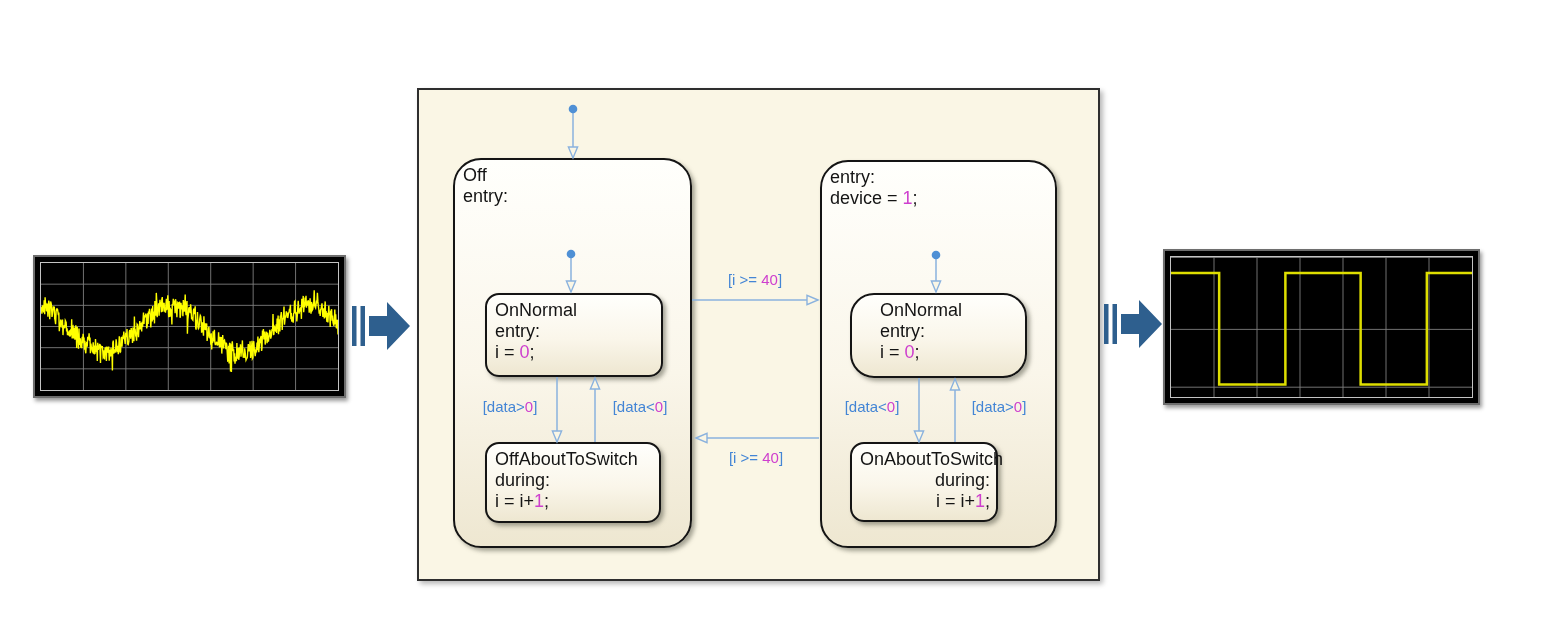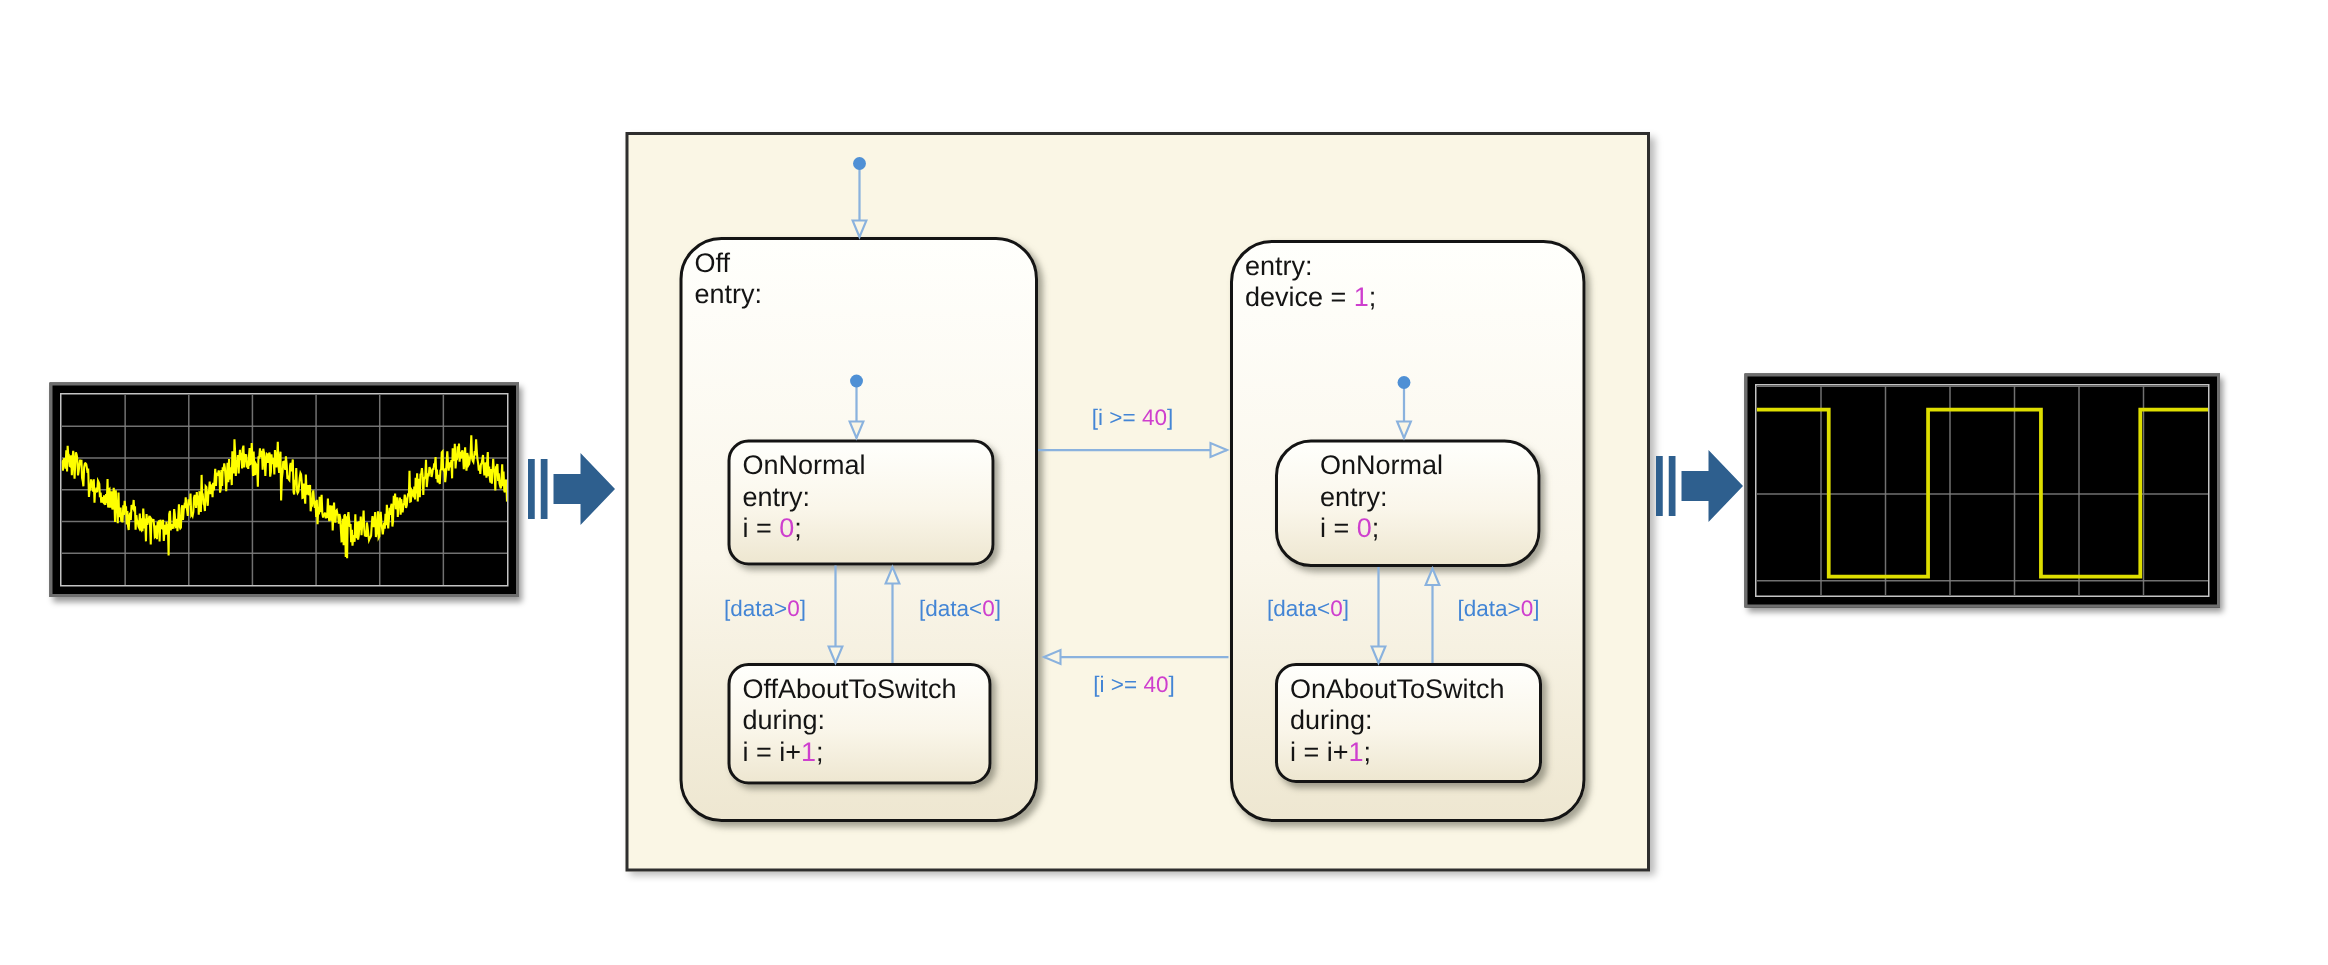--- a/index.html
+++ b/index.html
@@ -88,21 +88,21 @@
           <div><span>i = i+</span><span class="lit">1</span><span>;</span></div>
         </div>
       </div>
       <div class="state" style="left: 431px; top: 203px; width: 177px; height: 85px; border-radius: 24px; padding-left: 20px;">
         <div class="state-label">
           <div><span>OnNormal</span></div>
           <div><span>entry:</span></div>
           <div><span>i = </span><span class="lit">0</span><span>;</span></div>
         </div>
       </div>
-      <div class="state" style="left: 431px; top: 352px; width: 178px; height: 80px; border-radius: 14px;">
+      <div class="state" style="left: 431px; top: 352px; width: 148px; height: 80px; border-radius: 14px; text-align: right;">
         <div class="state-label">
           <div><span>OnAboutToSwitch</span></div>
           <div><span>during:</span></div>
           <div><span>i = i+</span><span class="lit">1</span><span>;</span></div>
         </div>
       </div>
       <svg width="679" height="489">
         <g>
           <line x1="154" y1="19" x2="154" y2="68" stroke="#8AB2DE" stroke-width="1.5"></line>
           <polygon points="154,68 149.4,57 158.6,57" fill="#FAF6E5" stroke="#8AB2DE" stroke-width="1.4"></polygon>

